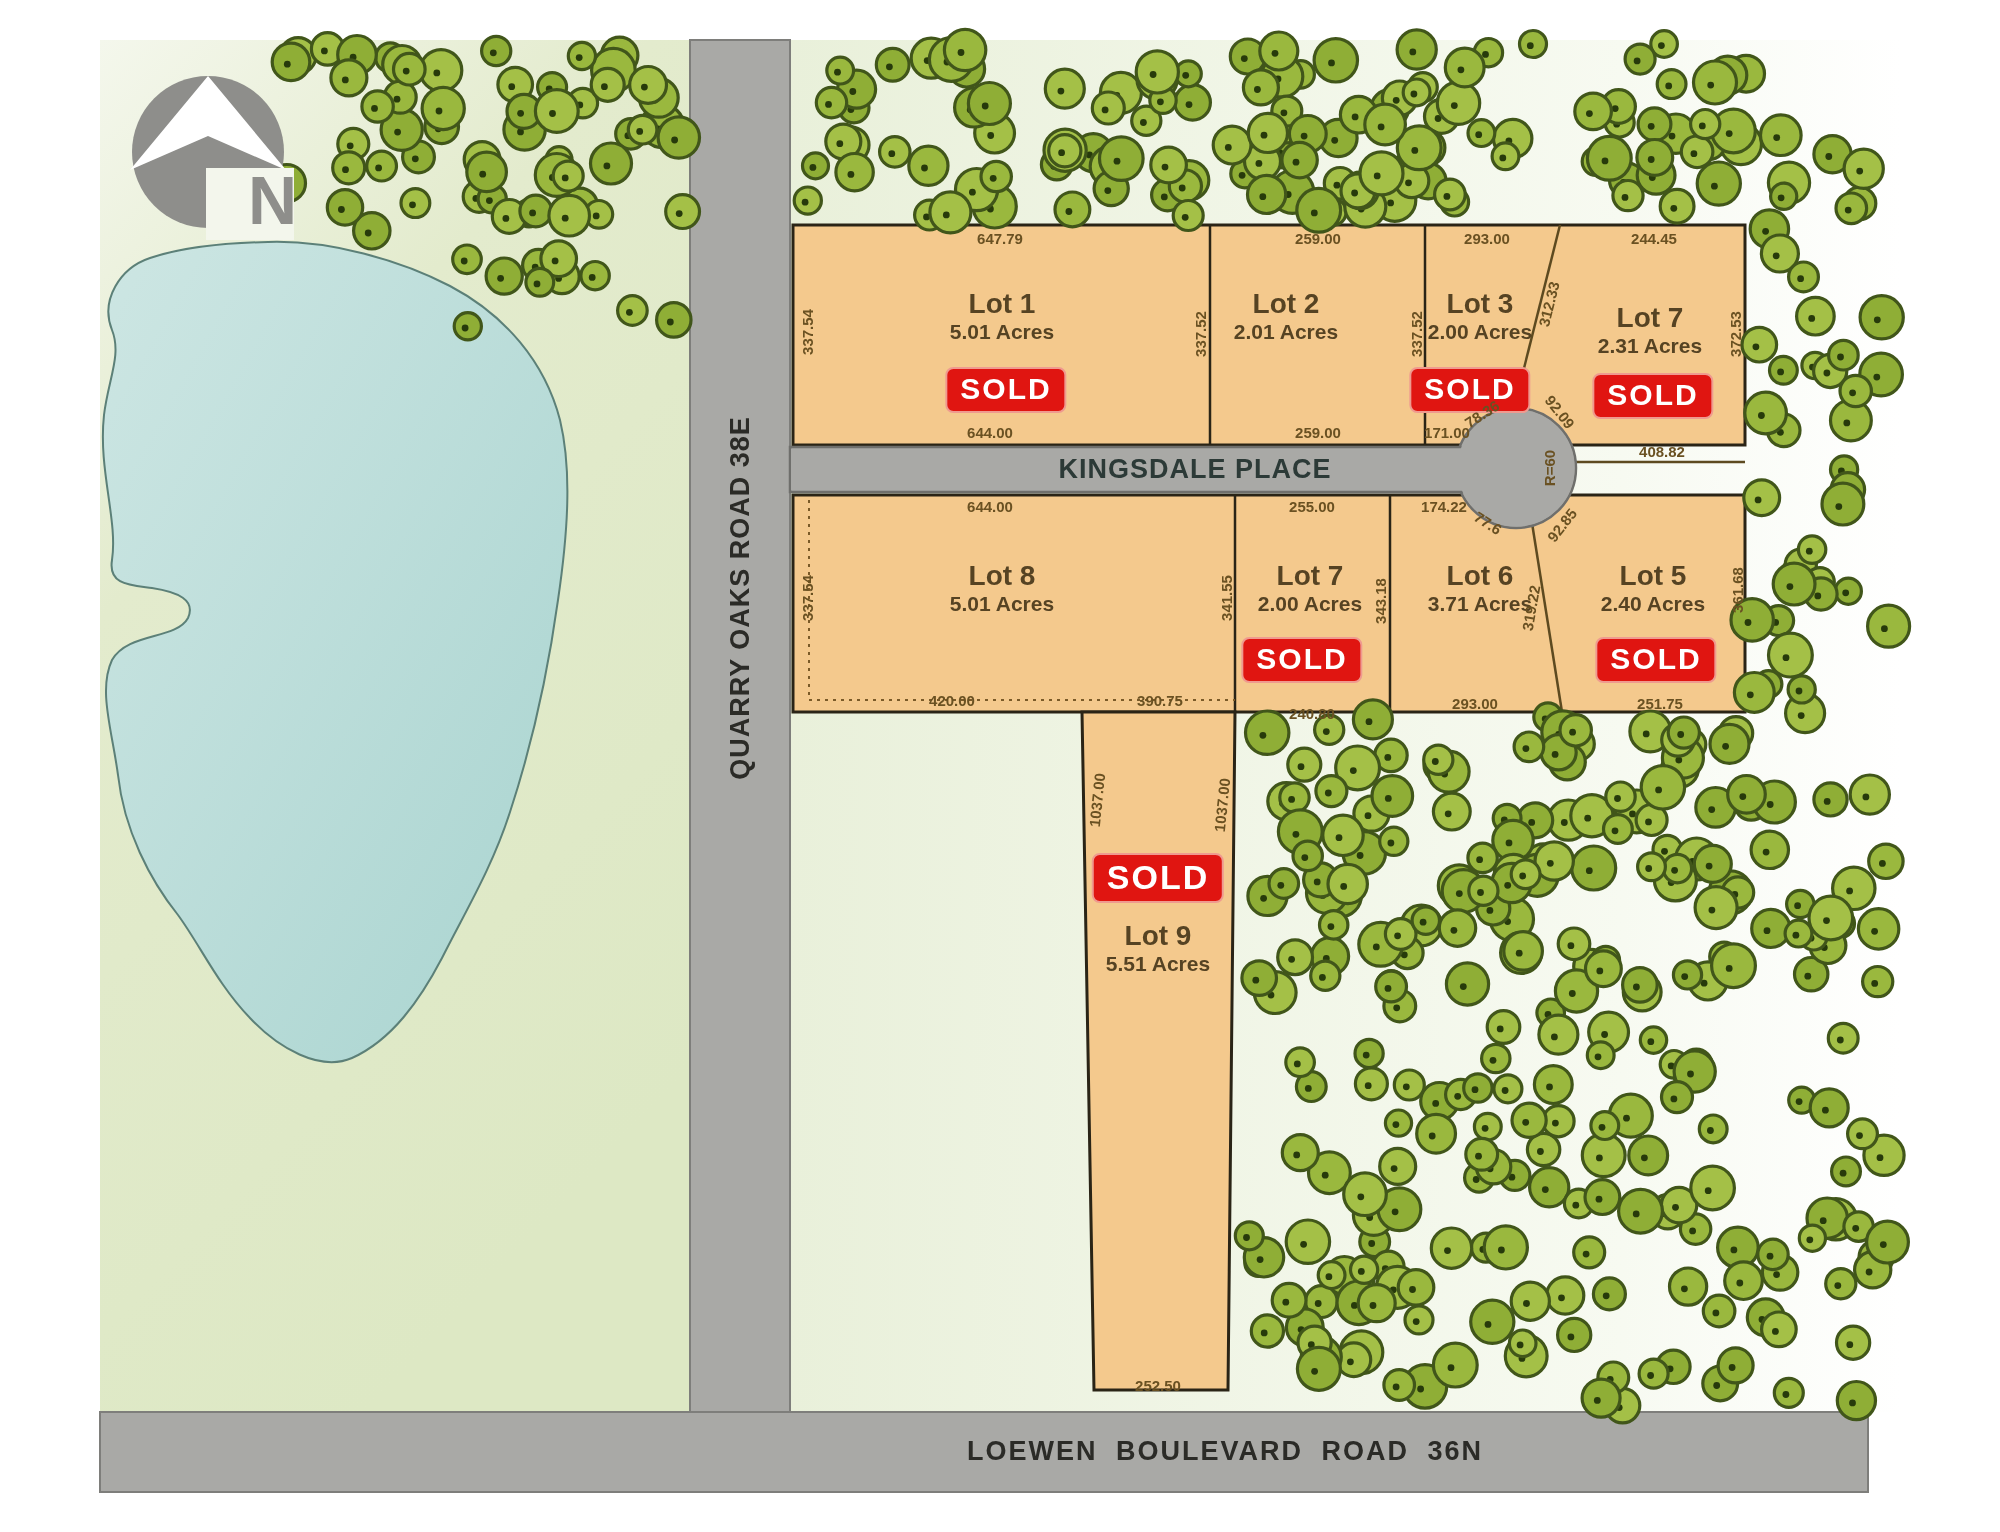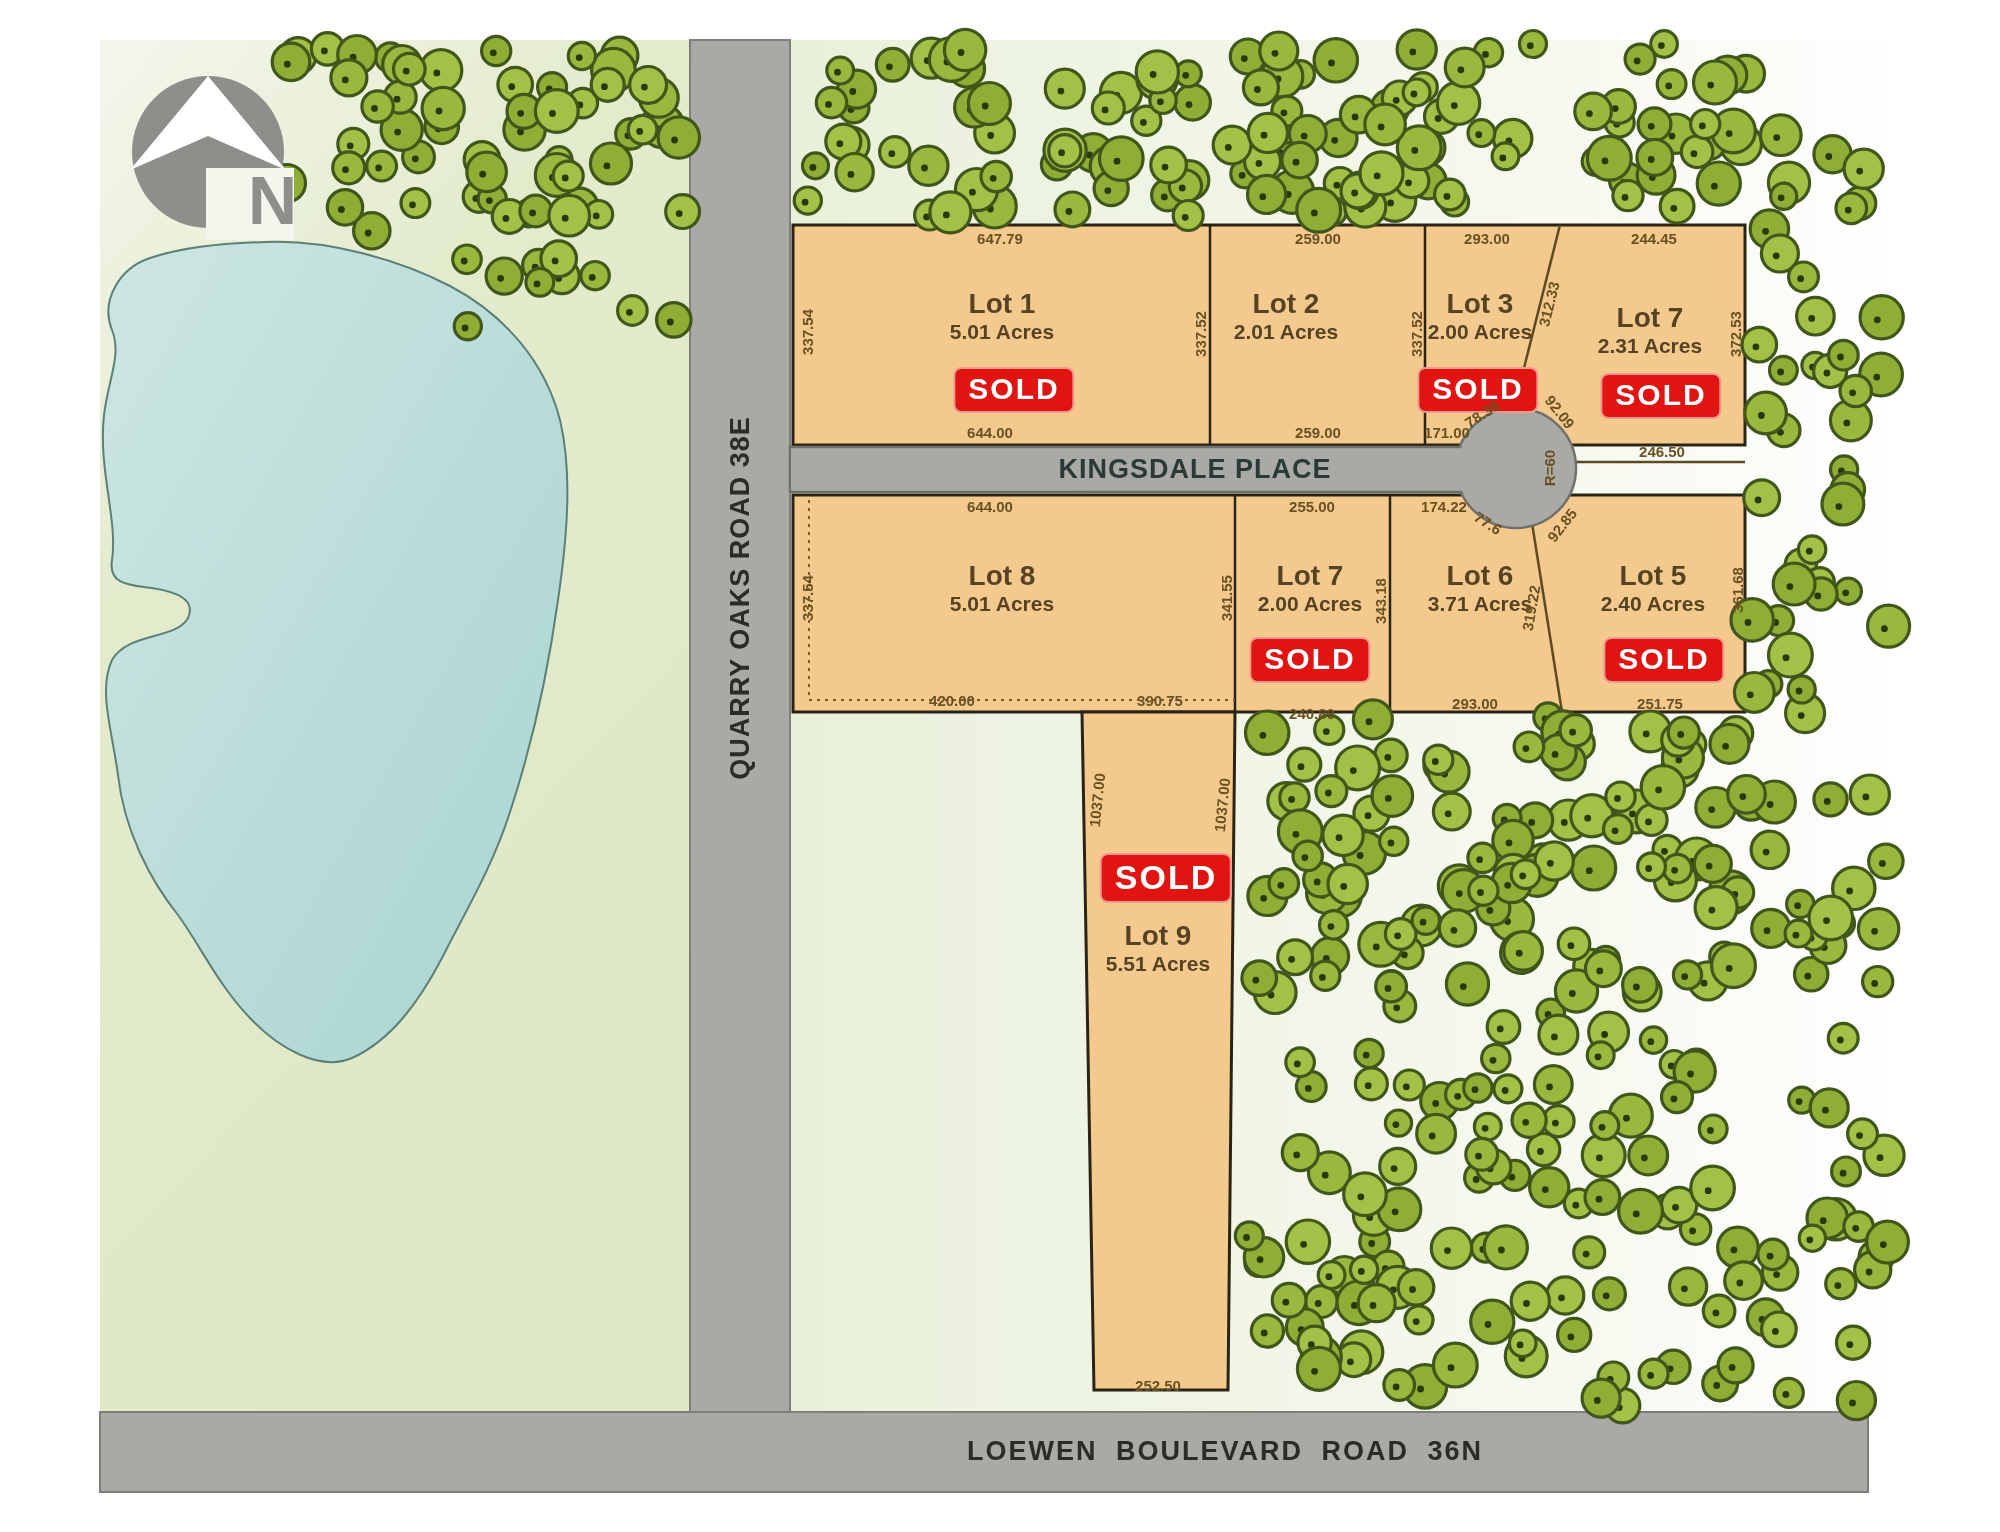--- a/index.html
+++ b/index.html
@@ -6,21 +6,21 @@
   #scene{position:relative;width:2000px;height:1532px;background:#fff;overflow:hidden;
          font-family:"Liberation Sans",sans-serif;}
   #scene svg{position:absolute;left:0;top:0;}
   .dim{position:absolute;font:700 15px "Liberation Sans",sans-serif;color:#6a5122;
        white-space:nowrap;}
   .lot-label{position:absolute;text-align:center;transform:translate(-50%,-50%);white-space:nowrap;}
   .lot-title{font:700 28px "Liberation Sans",sans-serif;color:#564323;}
   .lot-acres{font:700 21px "Liberation Sans",sans-serif;color:#564323;}
   .sold{position:absolute;transform:translate(-50%,-50%);background:#e01511;color:#fff;
         font:700 30px/1 "Liberation Sans",sans-serif;padding:5px 13px 7px;border-radius:8px;
-        border:2px solid #ef9a8f;letter-spacing:2px;white-space:nowrap;margin-left:8px;}
+        border:2px solid #ef9a8f;letter-spacing:2px;white-space:nowrap;}
   .road-label{position:absolute;white-space:nowrap;color:#2e332f;
         font:700 27px "Liberation Sans",sans-serif;letter-spacing:1px;}
   #kingsdale-label{transform:translate(-50%,-50%);color:#2c3a37;}
   #loewen-label{transform:translate(-50%,-50%);word-spacing:9px;letter-spacing:2px;color:#2b2b27;}
   #quarry-label{transform:translate(-50%,-50%) rotate(-90deg);color:#2b2b27;}
 </style>
 </head>
 <body>
 
 <div id="scene">
@@ -2031,21 +2031,21 @@
       <span class="dim" style="left: 807px; top: 332px; transform: translate(-50%, -50%) rotate(-90deg);">337.54</span>
       <span class="dim" style="left: 1200px; top: 334px; transform: translate(-50%, -50%) rotate(-90deg);">337.52</span>
       <span class="dim" style="left: 1416px; top: 334px; transform: translate(-50%, -50%) rotate(-90deg);">337.52</span>
       <span class="dim" style="left: 1735px; top: 334px; transform: translate(-50%, -50%) rotate(-90deg);">372.53</span>
       <span class="dim" style="left: 1549px; top: 304px; transform: translate(-50%, -50%) rotate(-76deg);">312.33</span>
       <span class="dim" style="left: 990px; top: 432px; transform: translate(-50%, -50%) rotate(0deg);">644.00</span>
       <span class="dim" style="left: 1318px; top: 432px; transform: translate(-50%, -50%) rotate(0deg);">259.00</span>
       <span class="dim" style="left: 1447px; top: 432px; transform: translate(-50%, -50%) rotate(0deg);">171.00</span>
       <span class="dim" style="left: 1482px; top: 414px; transform: translate(-50%, -50%) rotate(-33deg);">78.36</span>
       <span class="dim" style="left: 1560px; top: 412px; transform: translate(-50%, -50%) rotate(52deg);">92.09</span>
-      <span class="dim" style="left: 1662px; top: 451px; transform: translate(-50%, -50%) rotate(0deg);">246.50</span>
+      <span class="dim" style="left: 1662px; top: 451px; transform: translate(-50%, -50%) rotate(0deg);">408.82</span>
       <span class="dim" style="left: 1549px; top: 468px; transform: translate(-50%, -50%) rotate(-90deg);">R=60</span>
       <span class="dim" style="left: 990px; top: 506px; transform: translate(-50%, -50%) rotate(0deg);">644.00</span>
       <span class="dim" style="left: 1312px; top: 506px; transform: translate(-50%, -50%) rotate(0deg);">255.00</span>
       <span class="dim" style="left: 1444px; top: 506px; transform: translate(-50%, -50%) rotate(0deg);">174.22</span>
       <span class="dim" style="left: 1488px; top: 523px; transform: translate(-50%, -50%) rotate(33deg);">77.6</span>
       <span class="dim" style="left: 1562px; top: 525px; transform: translate(-50%, -50%) rotate(-52deg);">92.85</span>
       <span class="dim" style="left: 807px; top: 598px; transform: translate(-50%, -50%) rotate(-90deg);">337.54</span>
       <span class="dim" style="left: 1226px; top: 598px; transform: translate(-50%, -50%) rotate(-90deg);">341.55</span>
       <span class="dim" style="left: 1380px; top: 601px; transform: translate(-50%, -50%) rotate(-90deg);">343.18</span>
       <span class="dim" style="left: 1531px; top: 608px; transform: translate(-50%, -50%) rotate(-80deg);">319.22</span>

